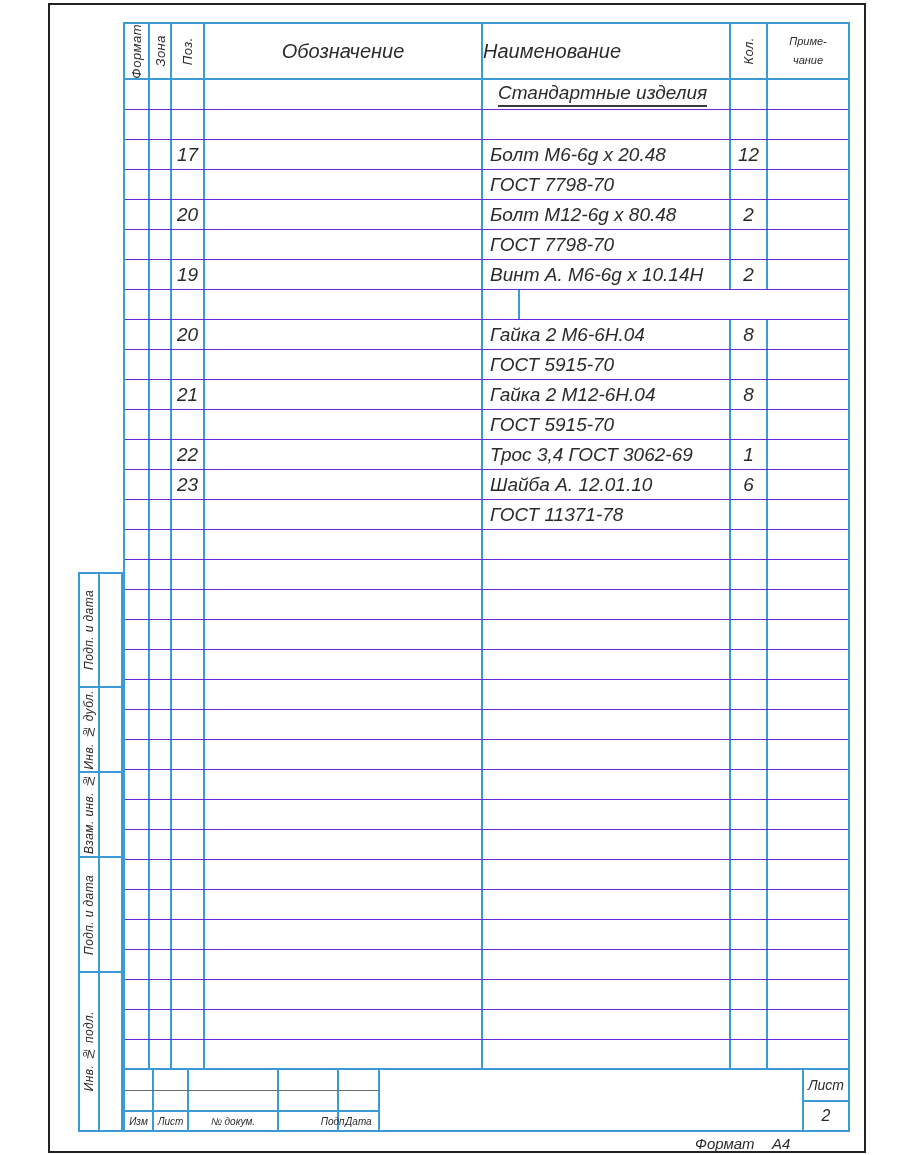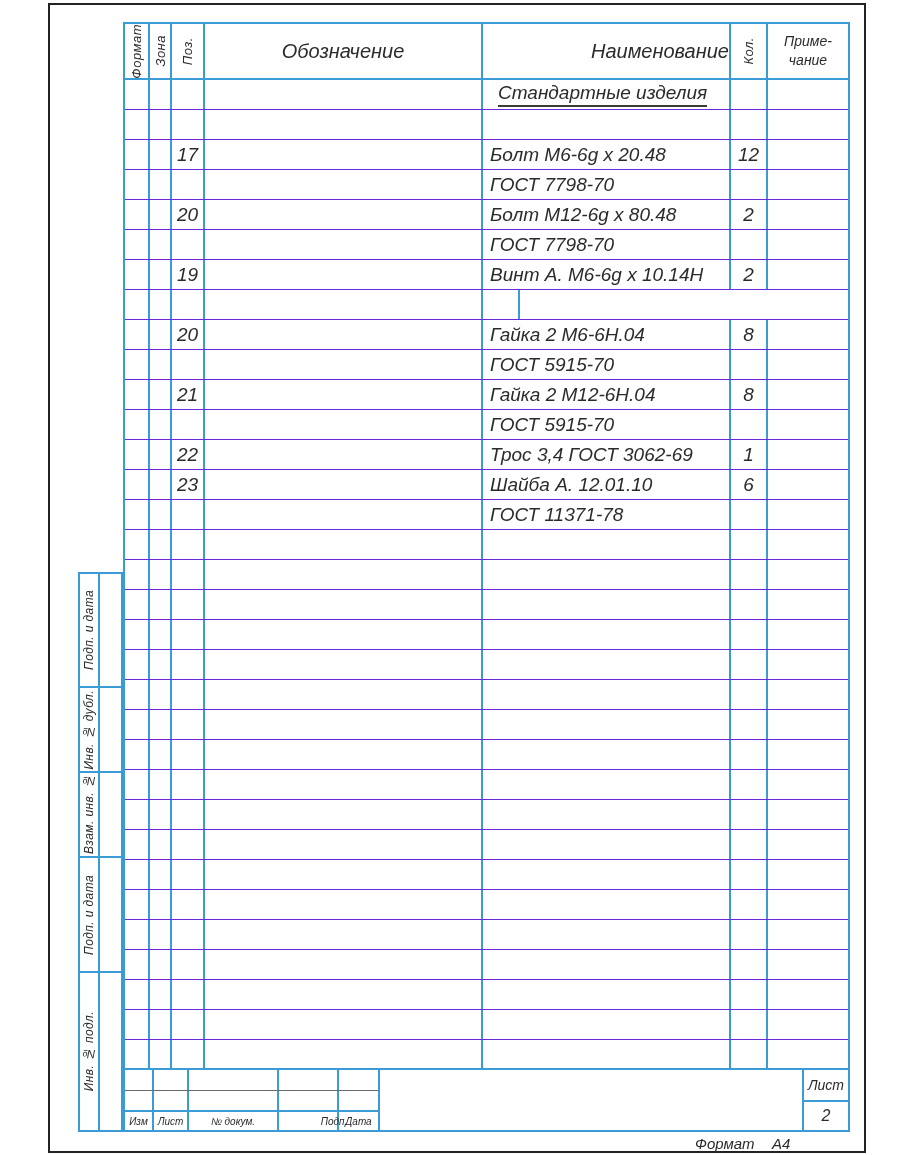--- a/index.html
+++ b/index.html
@@ -17,21 +17,21 @@
         align-items:center;overflow:hidden;white-space:nowrap;}
   .c-fmt{width:25px;}.c-zone{width:22px;}.c-pos{width:33px;justify-content:center;}
   .c-desig{width:278px;}.c-name{width:248px;padding-left:7px;}
   .c-qty{width:37px;justify-content:center;}.c-note{flex:1;border-right:none;}
   .cell{font-size:19px;}
   .hcell{box-sizing:border-box;border-right:2px solid #3a9bd5;display:flex;
          align-items:center;justify-content:center;text-align:center;}
   .h-rot{writing-mode:vertical-rl;transform:rotate(180deg);font-size:13px;
          letter-spacing:0.5px;line-height:1;}
   .h-big{font-size:20px;}
-  .h-note{flex-direction:column;font-size:14px;line-height:19px;border-right:none;}
+  .h-note{flex-direction:column;font-size:11px;line-height:19px;border-right:none;}
   .section-title{border-bottom:2px solid #3b3b3b;padding-bottom:1px;margin-left:8px;}
   
   .side-col{position:absolute;left:78px;top:572px;width:45px;}
   .side-box{box-sizing:border-box;border:2px solid #3a9bd5;margin-top:-2px;display:flex;}
   .side-box:first-child{margin-top:0;}
   .side-text{width:20px;border-right:2px solid #3a9bd5;box-sizing:border-box;display:flex;
              align-items:center;justify-content:center;}
   .side-text span{writing-mode:vertical-rl;transform:rotate(180deg);font-size:12px;
                   white-space:nowrap;letter-spacing:0.4px;}
   .side-blank{flex:1;}
@@ -68,21 +68,21 @@
       </div>
       <div class="hcell c-zone">
         <span class="h-rot">Зона</span>
       </div>
       <div class="hcell c-pos">
         <span class="h-rot">Поз.</span>
       </div>
       <div class="hcell c-desig h-big">
         <span>Обозначение</span>
       </div>
-      <div class="hcell c-name h-big" style="justify-content:flex-end;padding-left:12px;">
+      <div class="hcell c-name h-big" style="justify-content:flex-start;padding-left:0;">
         <span>Наименование</span>
       </div>
       <div class="hcell c-qty">
         <span class="h-rot">Кол.</span>
       </div>
       <div class="hcell c-note h-note">
         <span>Приме-</span>
         <span>чание</span>
       </div>
     </div>

